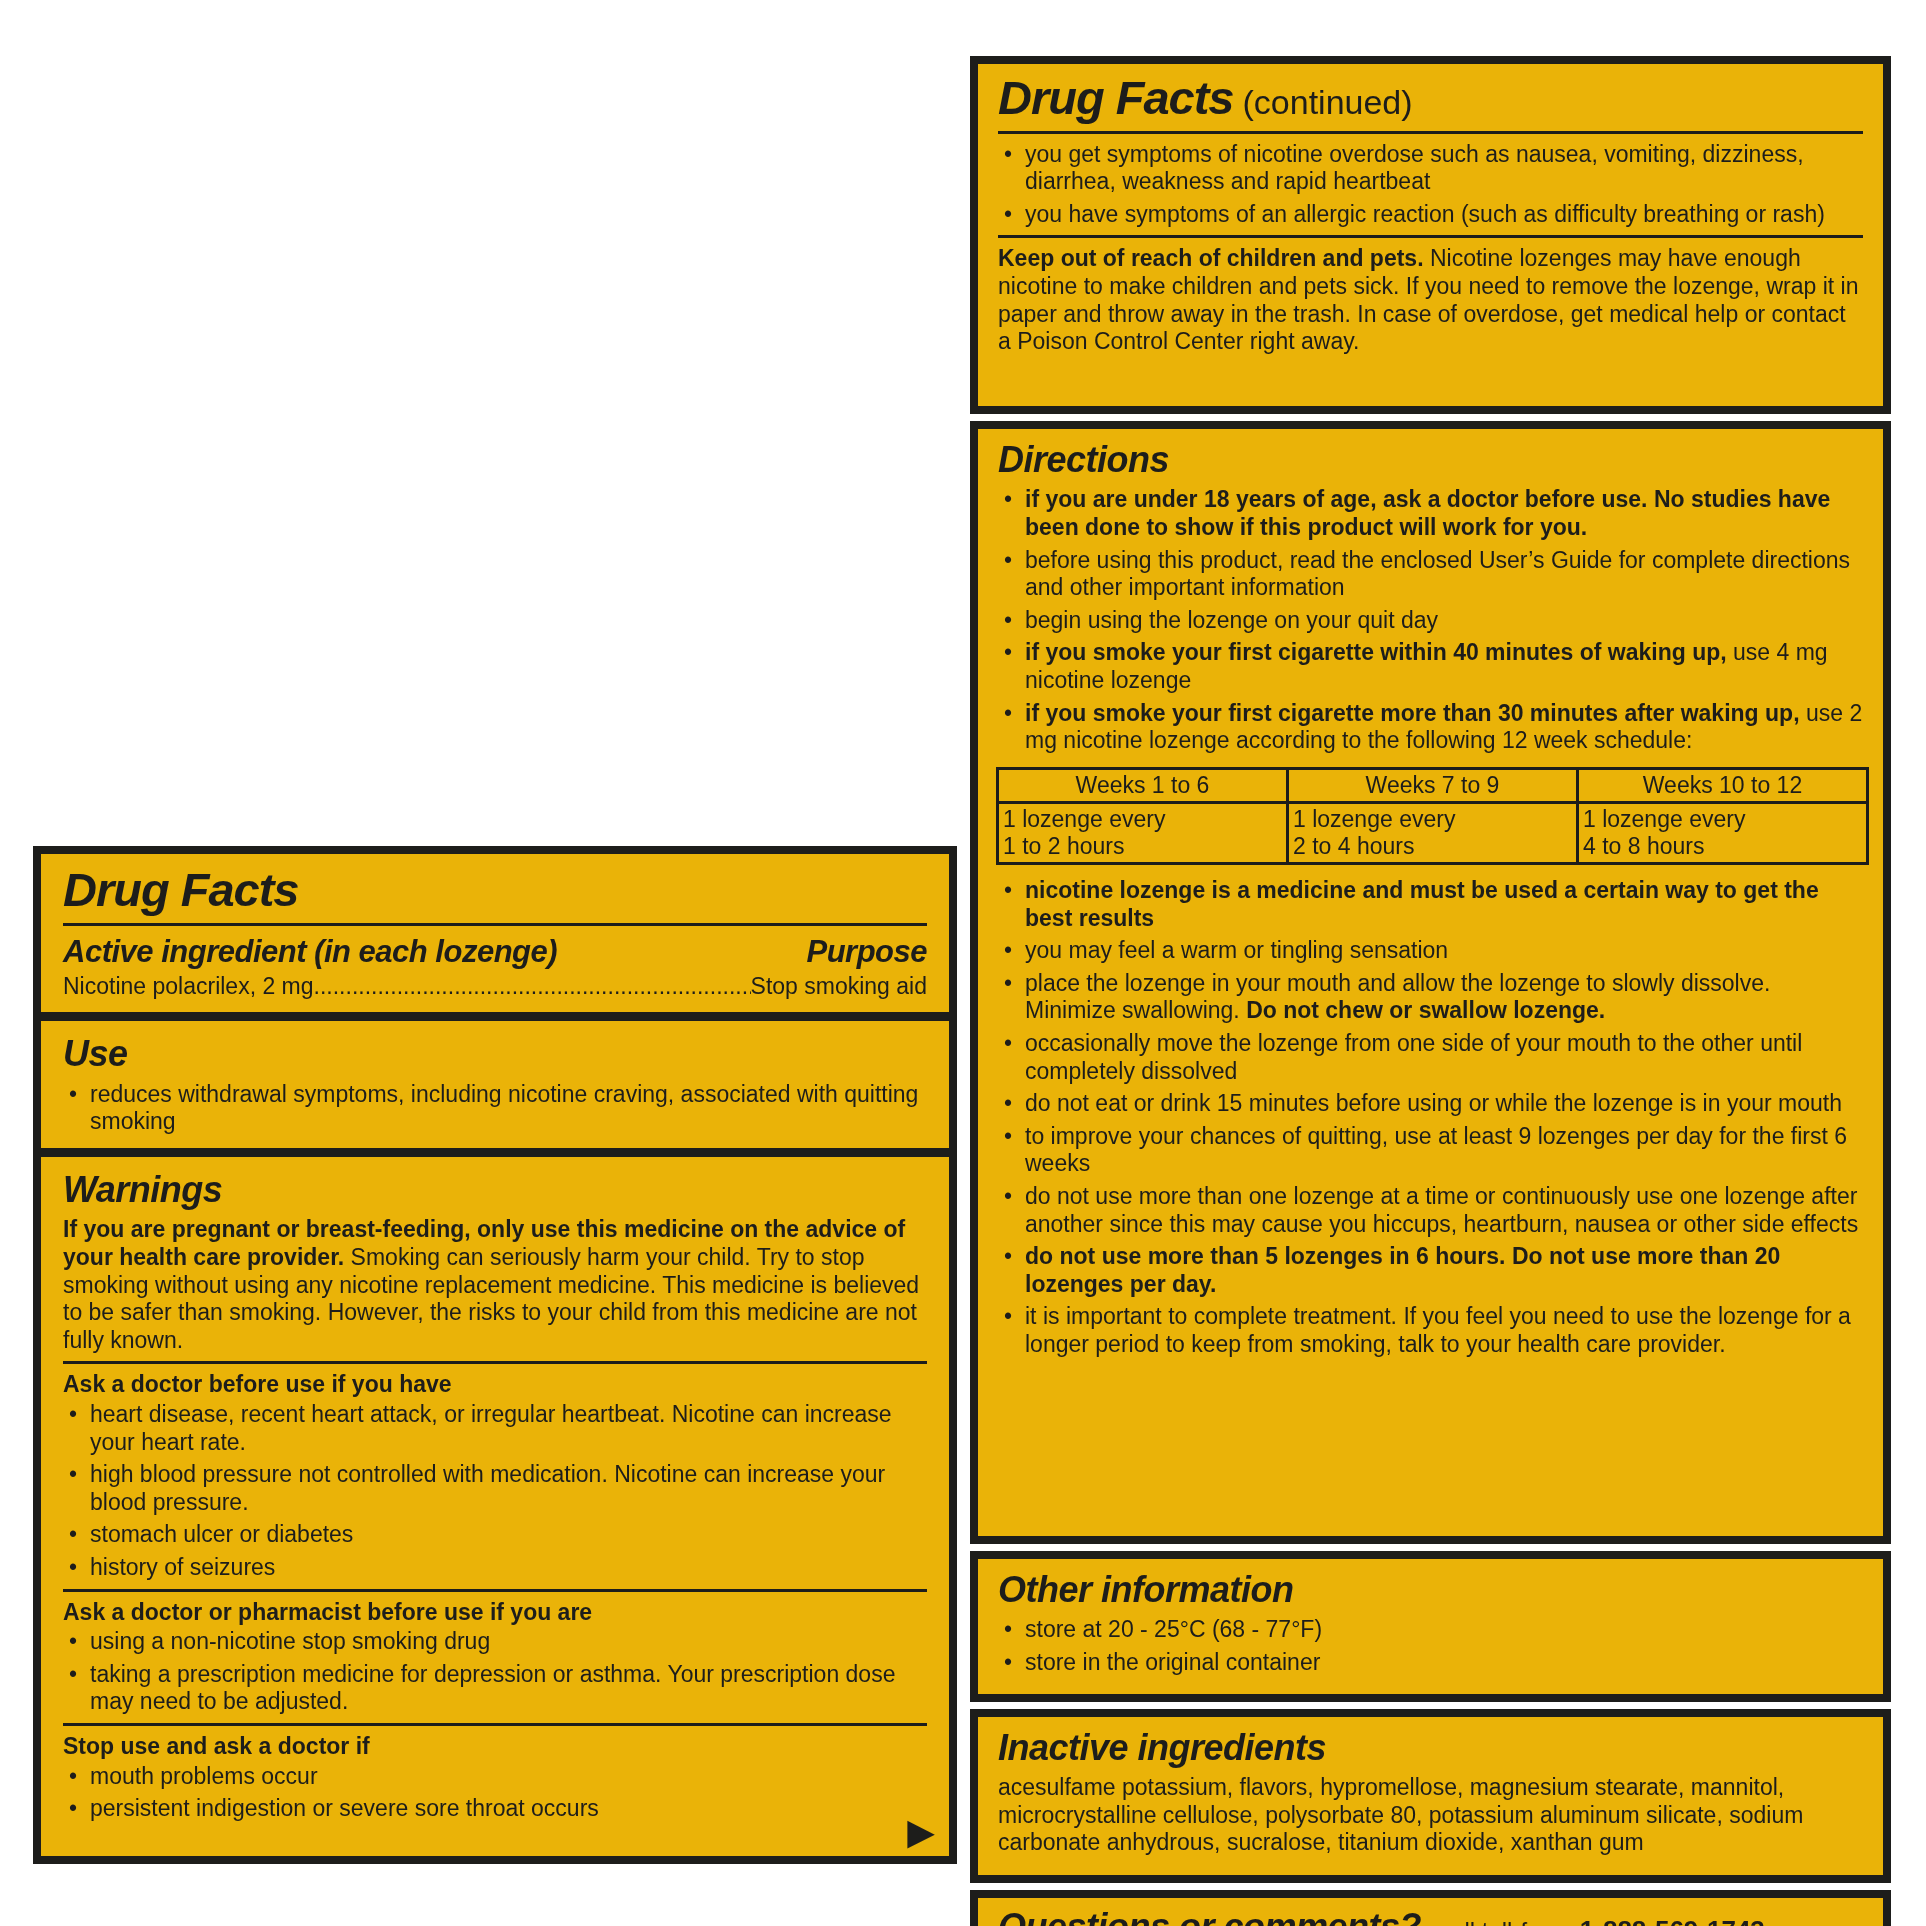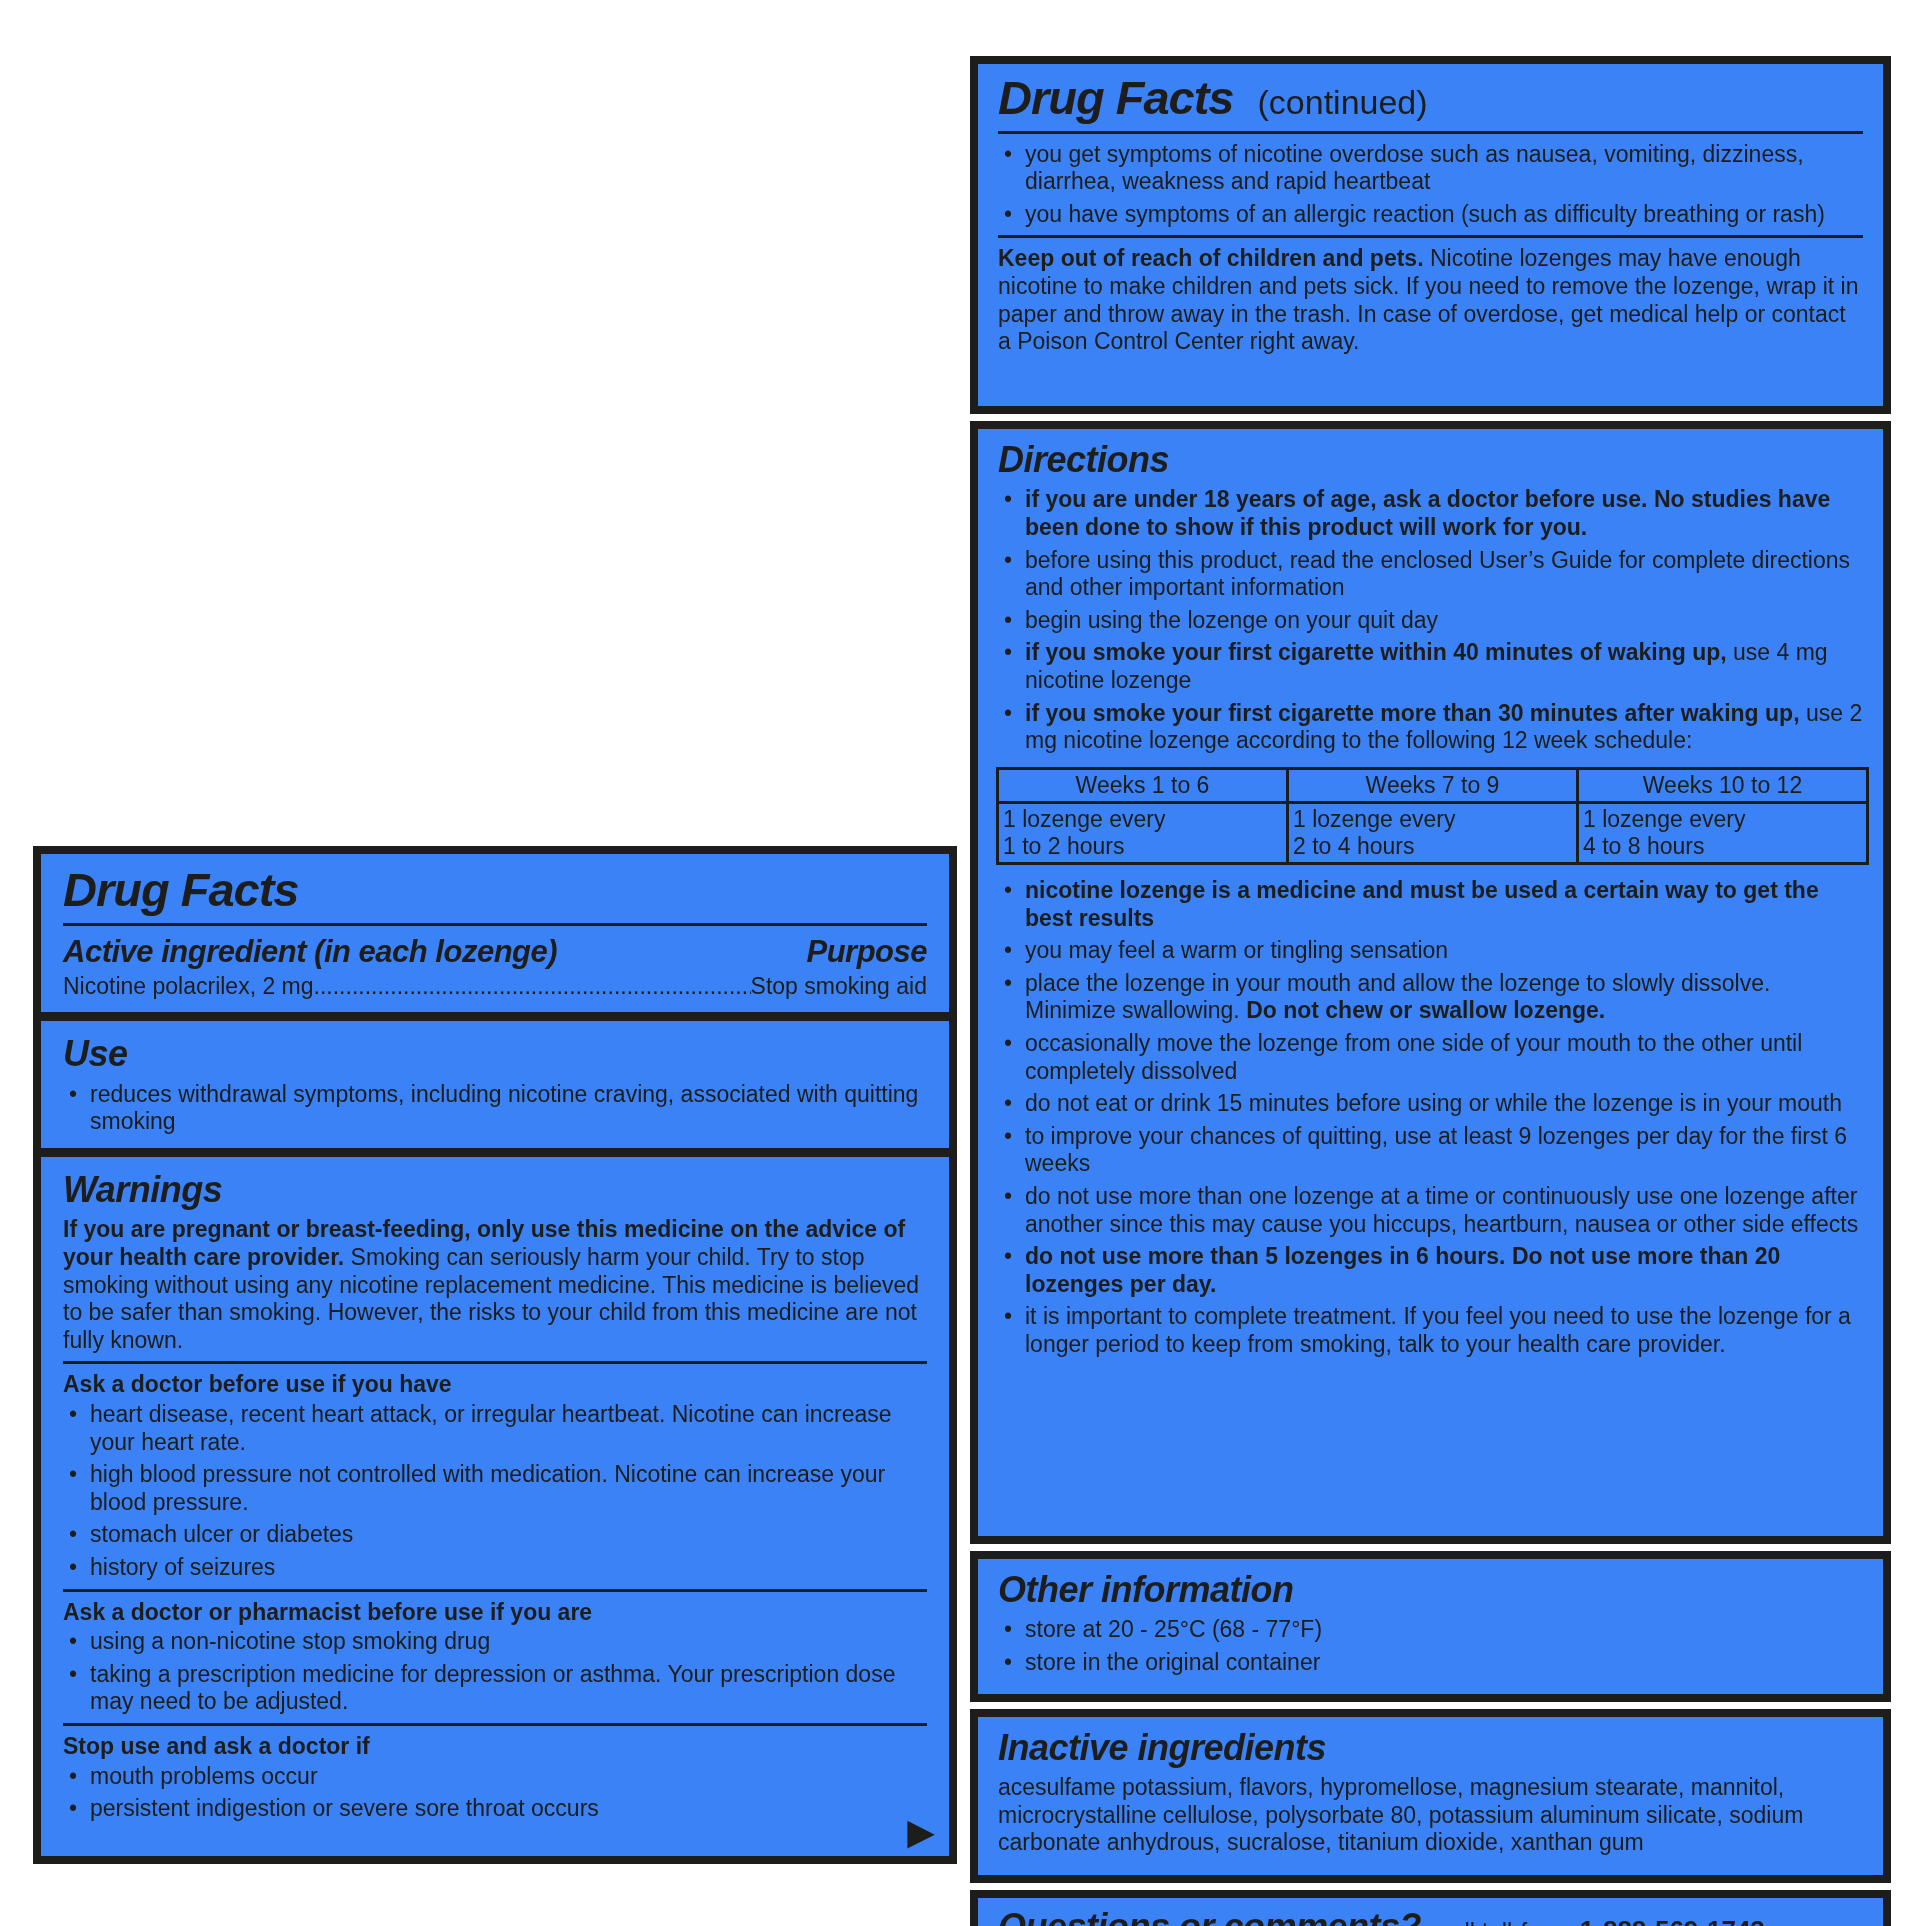--- a/index.html
+++ b/index.html
@@ -1,30 +1,30 @@
 <!DOCTYPE html>
 <html><head>
 <meta charset="utf-8">
 <style>
   html,body{margin:0;padding:0;background:#fff;}
   .page{position:relative;width:1927px;height:1927px;background:#ffffff;overflow:hidden;
         font-family:"Liberation Sans","DejaVu Sans",sans-serif;color:#1d1d1b;
         font-size:23px;line-height:1.2;}
-  .panel{border:8px solid #1d1d1b;background:#3b82f6;box-sizing:border-box;}
+  .panel{border:8px solid #1d1d1b;background:#eab308;box-sizing:border-box;}
   .left-panel{position:absolute;left:33px;top:846px;width:924px;height:1018px;padding:10px 22px;}
   .right-col{position:absolute;left:970px;top:56px;width:921px;display:flex;flex-direction:column;gap:7px;}
   .box{padding:8px 20px 12px;}
   .box-continued{min-height:358px;}
   .box-directions{min-height:1123px;}
   .box-other{min-height:117px;}
   .box-inactive{min-height:131px;}
   .box-questions{min-height:63px;}
 
   .df-title{font-size:47px;font-weight:700;font-style:italic;line-height:1.1;letter-spacing:-1px;}
-  .cont-suffix{font-size:34px;font-weight:400;font-style:normal;letter-spacing:0;margin-left:24px;}
+  .cont-suffix{font-size:34px;font-weight:400;font-style:normal;letter-spacing:0;margin-left:9px;}
   .title-row{display:flex;align-items:baseline;}
   .sec-h{font-size:36px;font-weight:700;font-style:italic;line-height:1.15;letter-spacing:-0.5px;margin:2px 0 6px;}
   .sub-h{font-weight:700;margin:3px 0 2px;}
   .rule{border:none;border-top:3px solid #1d1d1b;margin:7px 0;}
   .bar{height:9px;background:#1d1d1b;margin:12px -22px;}
 
   ul.blist{list-style:none;margin:0;padding:0;}
   ul.blist li{position:relative;padding-left:27px;margin:0 0 5px;}
   ul.blist li::before{content:"•";position:absolute;left:6px;top:0;}
   .dir-list li{margin-bottom:7px;}

